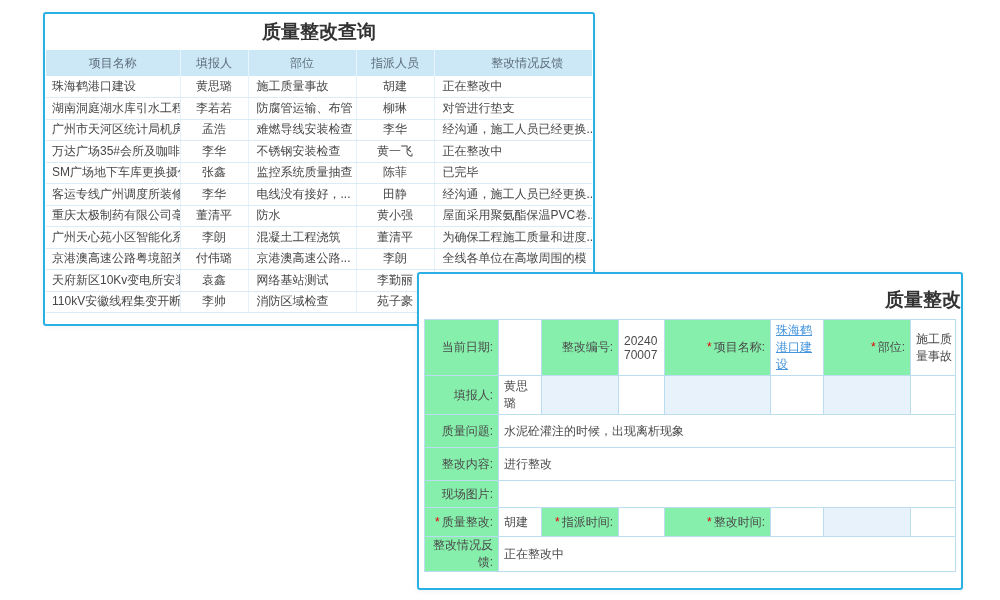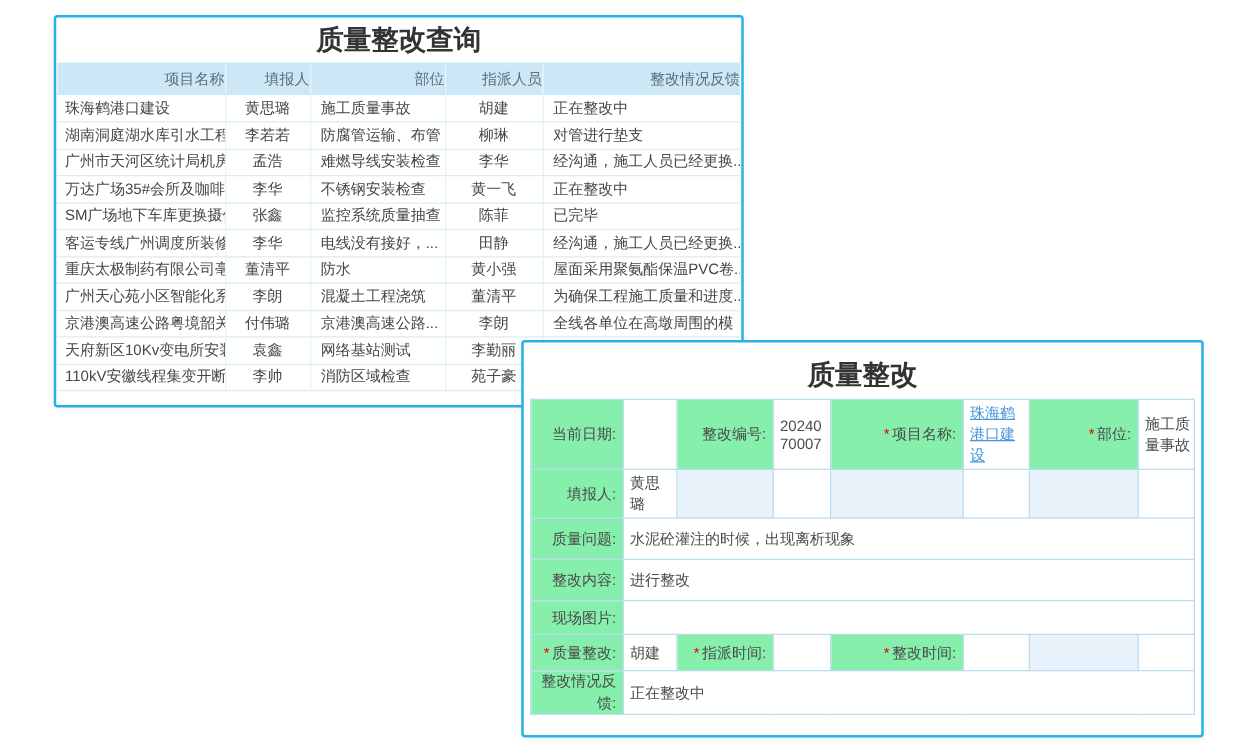--- a/index.html
+++ b/index.html
@@ -5,41 +5,41 @@
   * { margin:0; padding:0; box-sizing:border-box; }
   html,body { width:1000px; height:600px; background:#fff;
     font-family:"Liberation Sans","DejaVu Sans",sans-serif; }
   #stage { position:relative; width:1000px; height:600px; background:#fff; overflow:hidden; }
 
   .panel { position:absolute; background:#fff; border:2px solid #29b1e6; border-radius:3px;
     box-shadow:0 1px 5px rgba(0,0,0,.06); }
 
   
   #query-panel { left:43px; top:12px; width:552px; height:314px; }
-  .panel-title { text-align:center; font-size:22px; font-weight:bold; color:#333;
+  .panel-title { text-align:center; font-size:19px; font-weight:bold; color:#333;
     line-height:36px; height:36px;border-radius:15px; }
   table.query { width:546px; margin:0 auto; border-collapse:collapse; table-layout:fixed; }
   table.query col.c1{width:134px} table.query col.c2{width:68px}
   table.query col.c3{width:108px} table.query col.c4{width:78px}
   table.query col.c5{width:158px}
   table.query th { background:#cce8f6; color:#5d6d7e; font-weight:normal; font-size:12px;
-    height:26px; text-align:right; border-right:1px solid #e9f5fc; }
+    height:26px; text-align:center; border-right:1px solid #e9f5fc; }
   table.query th:last-child { border-right:none;padding-left:28px; }
   table.query td { height:21.5px; font-size:12px; color:#474747;
     border-bottom:1px solid #d9ecf8; border-right:1px solid #e4f2fa;
     white-space:nowrap; overflow:hidden; }
   table.query td:last-child { border-right:none; }
   td.t-link { color:#4595dc; cursor:pointer; }
   td.cl { text-align:left; padding-left:6px; }
   td.cc { text-align:center; }
   td.cp { text-align:left; padding-left:8px; }
 
   
   #form-panel { left:417px; top:272px; width:546px; height:318px; }
-  #form-panel .panel-title { height:46px; line-height:52px; }
+  #form-panel .panel-title { height:46px; line-height:52px;text-align:right; }
   .section-bar { width:531px; margin:2px auto 0 auto; background:#eaf4fc;
     border:1px solid #bcdcf0; font-size:12px; color:#4a5b6b; height:23px;
     line-height:22px; padding-left:10px; }
   table.form { width:531px; margin:-1px auto 0 auto; border-collapse:collapse; table-layout:fixed; }
   table.form col.f1{width:74px}  table.form col.f2{width:43px}
   table.form col.f3{width:77px}  table.form col.f4{width:46px}
   table.form col.f5{width:106px} table.form col.f6{width:53px}
   table.form col.f7{width:87px}  table.form col.f8{width:45px}
   table.form td { border:1px solid #bcdcf0; font-size:12px; color:#4a4a4a;
     vertical-align:middle; word-break:break-all; }

